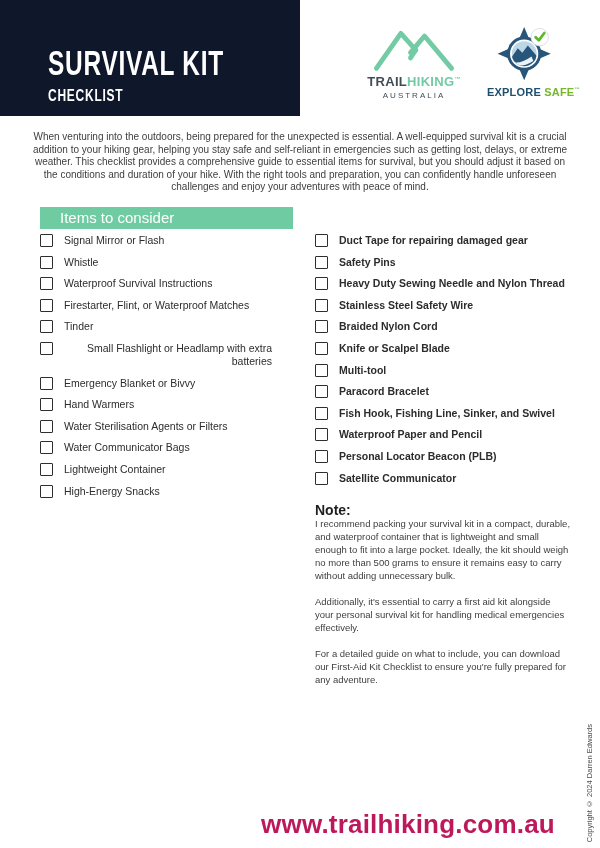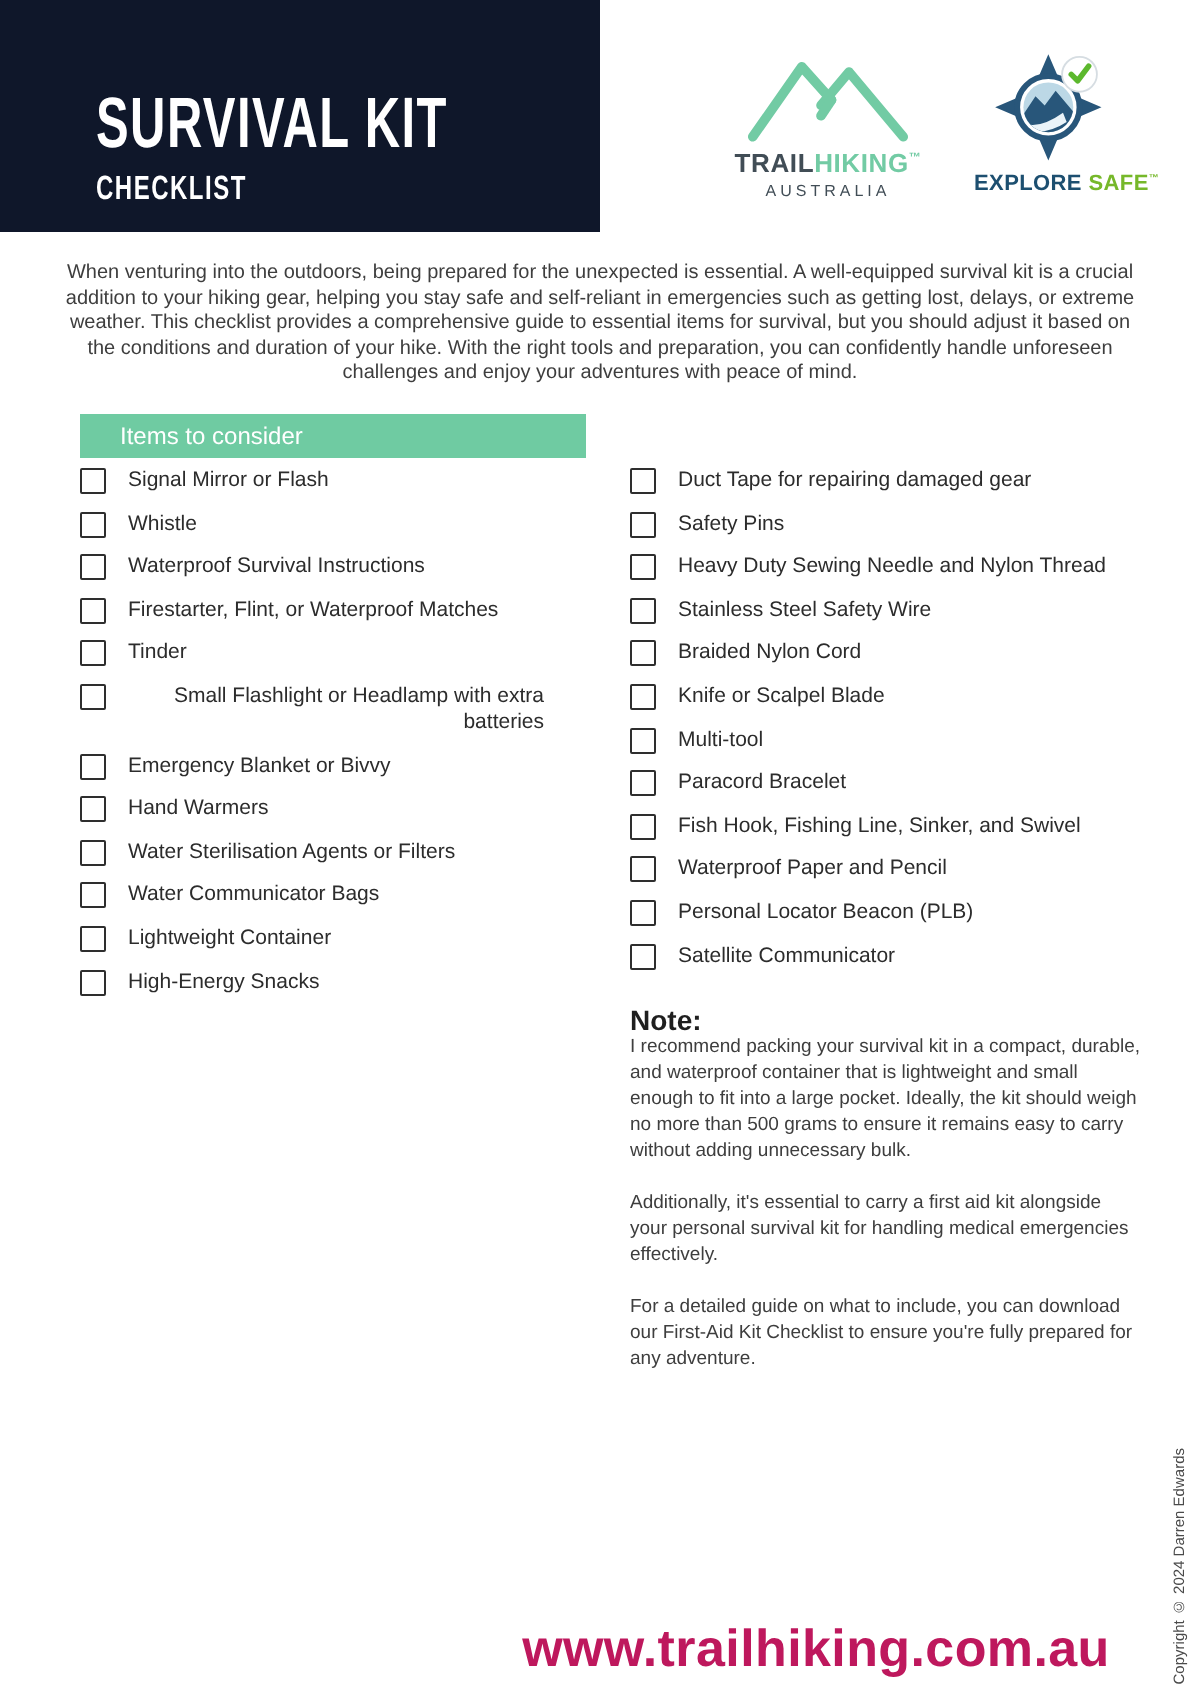--- a/index.html
+++ b/index.html
@@ -30,31 +30,31 @@
   .es-word { font-size:11px; font-weight:bold; letter-spacing:0.2px; color:#1d4f70; margin-top:1px; white-space:nowrap; }
   .es-word .green { color:#76b82a; }
   .es-word sup { font-size:5px; color:#76b82a; }
 
   
   .intro { position:absolute; left:30px; top:131px; width:540px; text-align:center;
     font-size:10px; line-height:12.6px; color:#3e3e3e; }
 
   
   .section-bar { position:absolute; left:40px; top:207px; width:253px; height:22px;
-    background:#6fcba2; color:#fff; font-size:12px; line-height:22px; padding-left:20px; }
+    background:#6fcba2; color:#fff; font-size:15px; line-height:22px; padding-left:20px; }
 
   
   .col { position:absolute; top:234px; }
   .col-left  { left:40px;  width:234px; }
   .col-right { left:315px; width:258px; }
   .row { display:flex; align-items:flex-start; margin-bottom:8.6px;text-align:right; }
   .cb { flex:none; width:13px; height:13px; border:1.5px solid #2e2e2e; border-radius:1px; background:#fff; margin-right:11px; }
   .lbl { font-size:10.5px; line-height:13px; color:#2c2c2c; }
   .col-left  .lbl { max-width:208px; }
-  .col-right .lbl { max-width:232px; }
+  .col-right .lbl { max-width:232px;font-weight:bold; }
 
   
   .note { position:absolute; left:315px; top:504px; width:256px;
     font-size:9.5px; line-height:13px; color:#3e3e3e; }
   .note-label { font-weight:bold; color:#1f1f1f; font-size:14px; }
   .note p { margin:0 0 13px 0; }
 
   
   .footer { position:absolute; left:258px; top:806px; width:300px; text-align:center; }
   .tagline { font-size:8.3px; color:#1f1f1f; }

